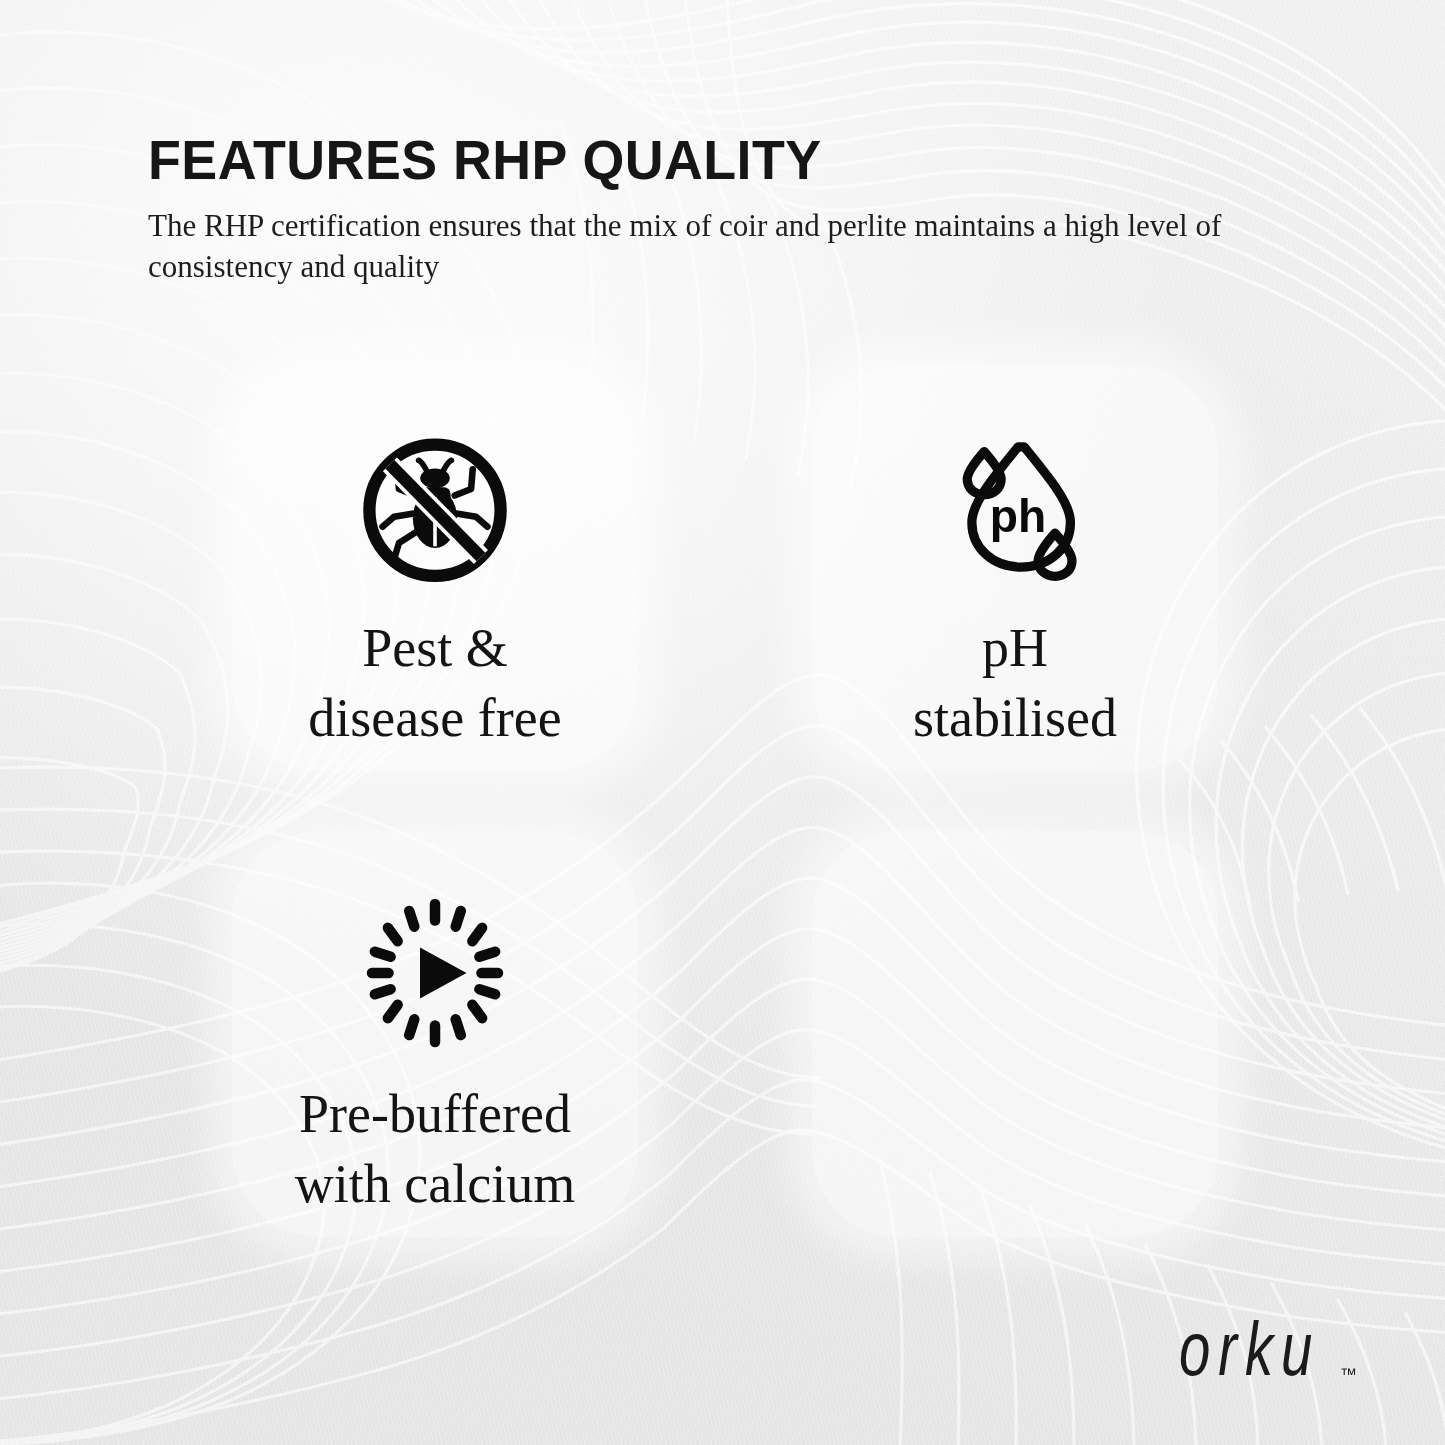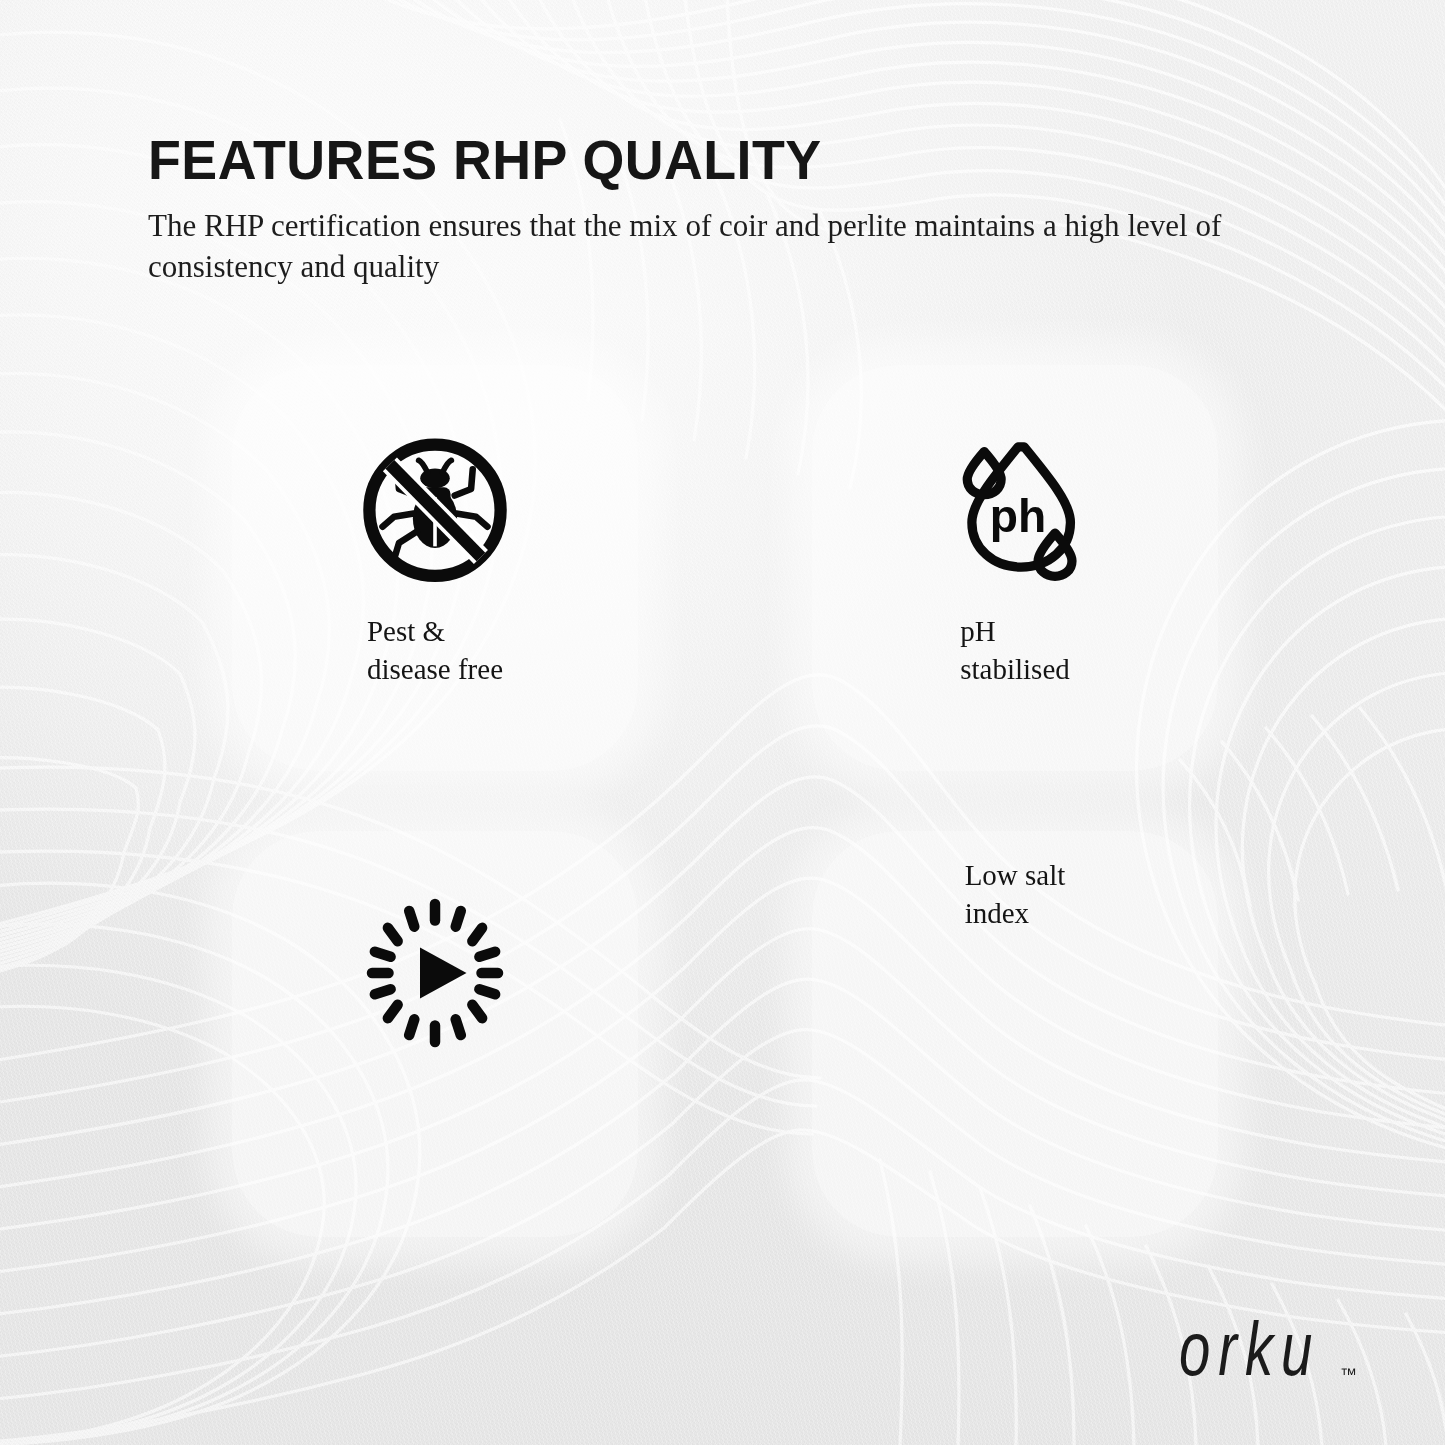--- a/index.html
+++ b/index.html
@@ -110,24 +110,24 @@
   .tile-icon {
     margin-top: 62px;
     height: 160px;
     display: flex;
     align-items: center;
     justify-content: center;
   }
   .tile-label {
     margin-top: 26px;
     font-family: "Liberation Serif", serif;
-    font-size: 29px;
+    font-size: 54px;
     line-height: 1.30;
     color: #141414;
-    text-align: left;
+    text-align: center;
     white-space: pre-line;
   }
 
   
   .logo {
     position: absolute;
     right: 88px;
     bottom: 58px;
     display: flex;
     align-items: flex-end;
@@ -337,27 +337,27 @@
               <line x1="32.8" y1="91.4" x2="36.2" y2="80.9"></line>
               <line x1="18.6" y1="80.1" x2="25.1" y2="71.2"></line>
               <line x1="9.9" y1="64.2" x2="20.4" y2="60.8"></line>
               <line x1="8" y1="50" x2="19" y2="50"></line>
               <line x1="9.9" y1="35.8" x2="20.4" y2="39.2"></line>
               <line x1="18.6" y1="19.9" x2="25.1" y2="28.8"></line>
               <line x1="32.8" y1="8.6" x2="36.2" y2="19.1"></line>
             </g>
           </svg>
         </div>
+        <div class="tile-label">Pre-buffered
+with calcium</div>
       </div>
     </div>
 
     <div class="tile">
       <div class="tile-inner">
-        <div class="tile-label">Low salt
-index</div>
       </div>
     </div>
 
   </div>
 
   <div class="logo">
     <span class="logo-word">orku</span>
     <span class="logo-tm">™</span>
   </div>
 

